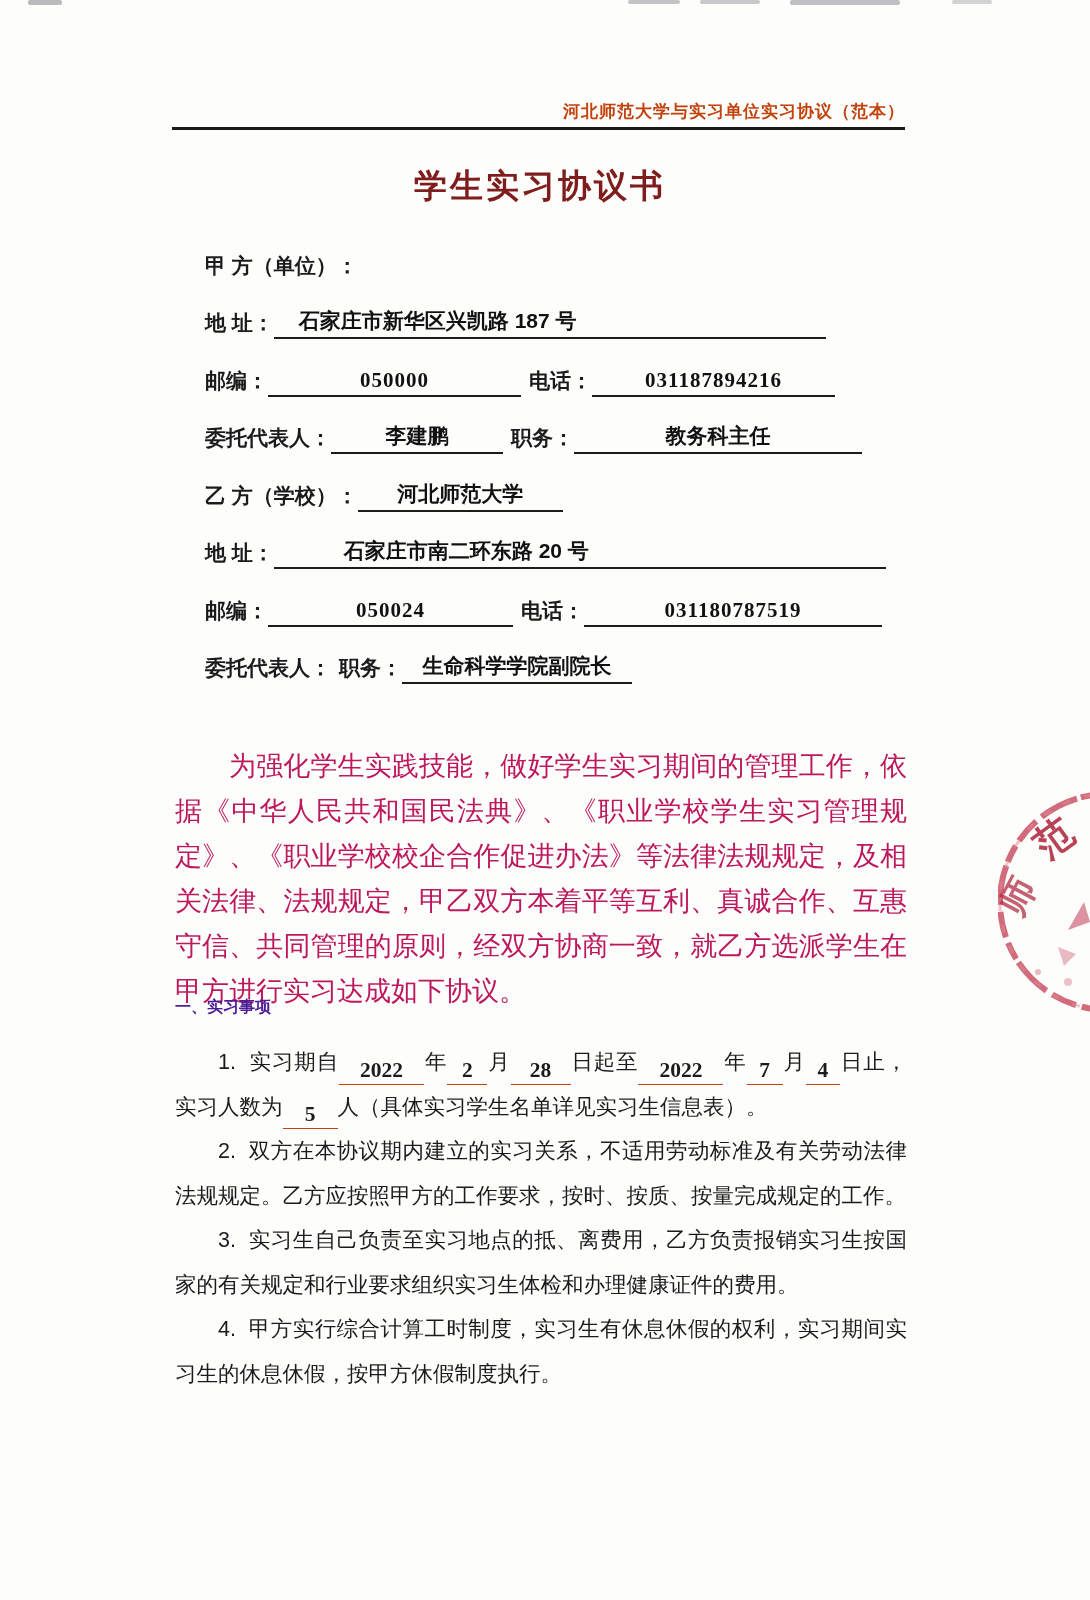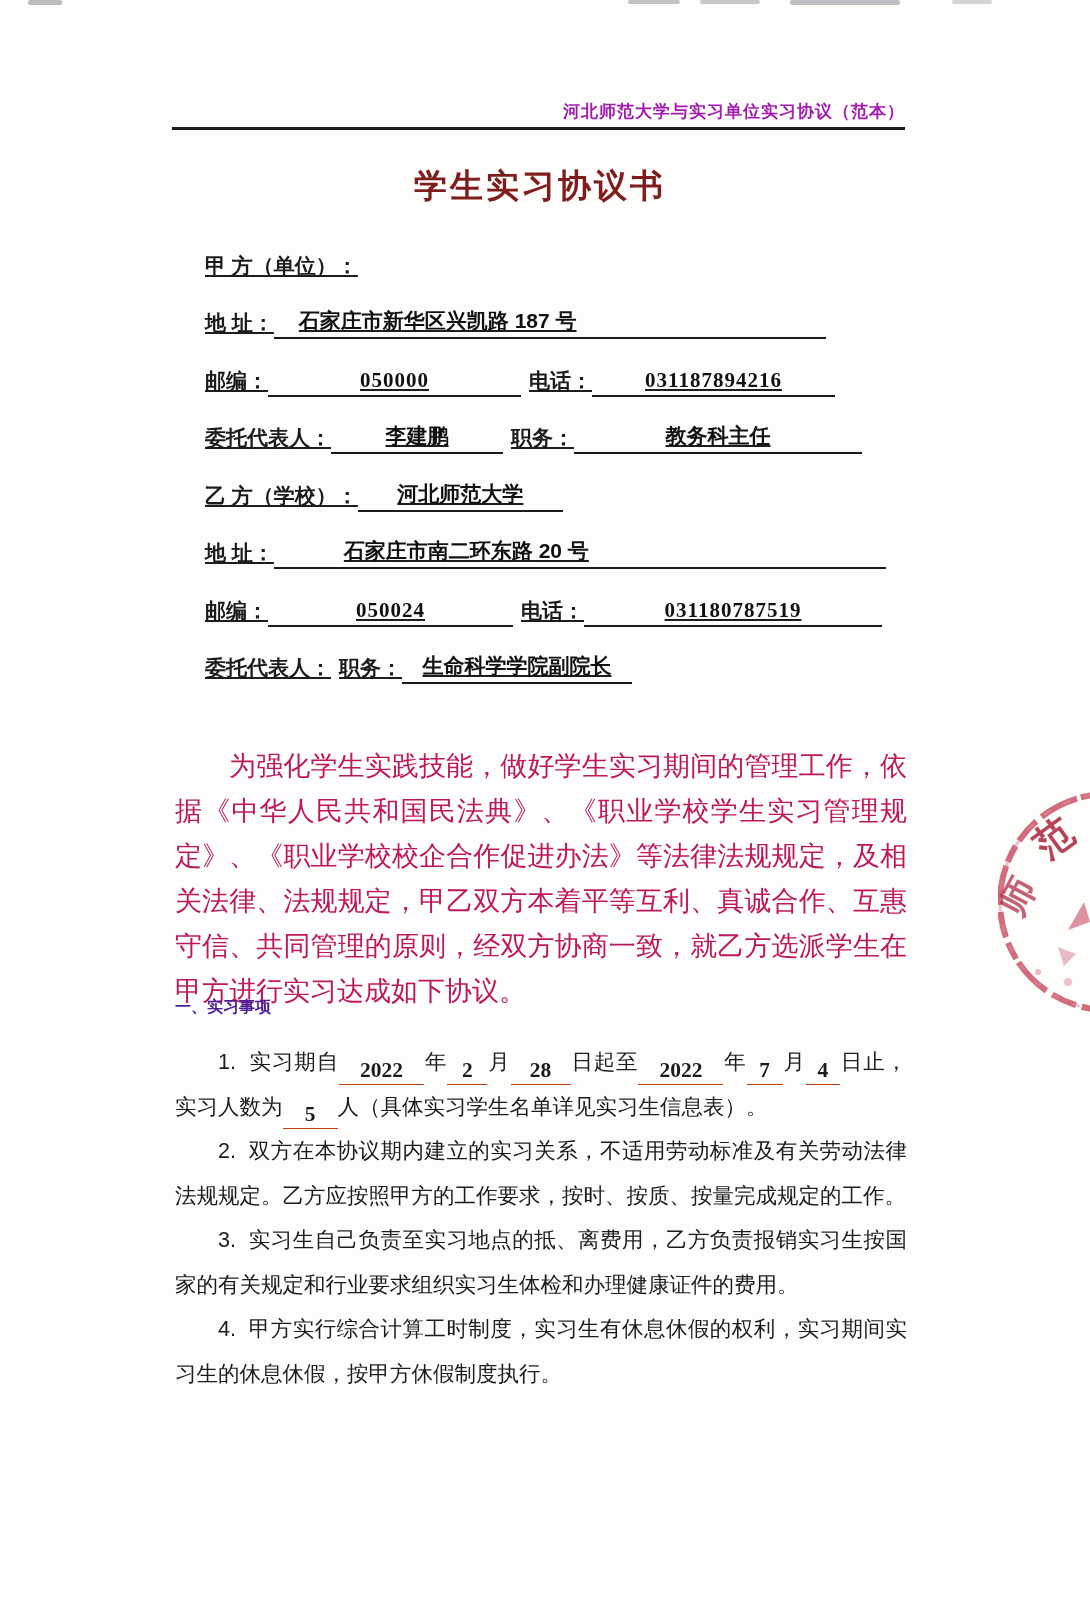--- a/index.html
+++ b/index.html
@@ -17,38 +17,37 @@
   .scan-mark { position:absolute; background:#3a3f46; opacity:.55; border-radius:2px; }
   .m1 { left:28px;  top:0; width:34px; height:5px; opacity:.35;}
   .m2 { left:628px; top:0; width:52px; height:4px; opacity:.30;}
   .m3 { left:700px; top:0; width:60px; height:4px; opacity:.28;}
   .m4 { left:790px; top:0; width:110px; height:5px; opacity:.32;}
   .m5 { left:952px; top:0; width:40px; height:4px; opacity:.22;}
 
   .running-header {
     position:absolute; top:100px; right:185px;
     font-size:17px; font-weight:bold; letter-spacing:1px;
-    color:#a21caf;
+    color:#c2410c;
   }
   .header-rule {
     position:absolute; top:127px; left:172px; width:733px; height:3px;
     background:#1a1a1a;
   }
   .title {
     position:absolute; top:164px; left:0; width:1080px;
     text-align:center; font-size:33px; font-weight:bold;
     letter-spacing:3px; color:#7f1d1d;
   }
 
   .form { position:absolute; top:224px; left:205px; width:705px; }
   .form-row {
     display:flex; align-items:flex-end;
     height:57.5px; font-size:21px; font-weight:bold;
     white-space:nowrap;
-    text-decoration:underline;
   }
   .lbl { color:#1b1b1b; padding-bottom:2px; }
   .blank {
     border-bottom:2.5px solid #1c1c1c;
     text-align:center; padding:0 4px 2px 4px;
     font-weight:bold; color:#111;
     overflow:hidden;
   }
   .num { font-family:"Liberation Serif","DejaVu Serif",serif; letter-spacing:1px; }
   .alignL { text-align:left; }

